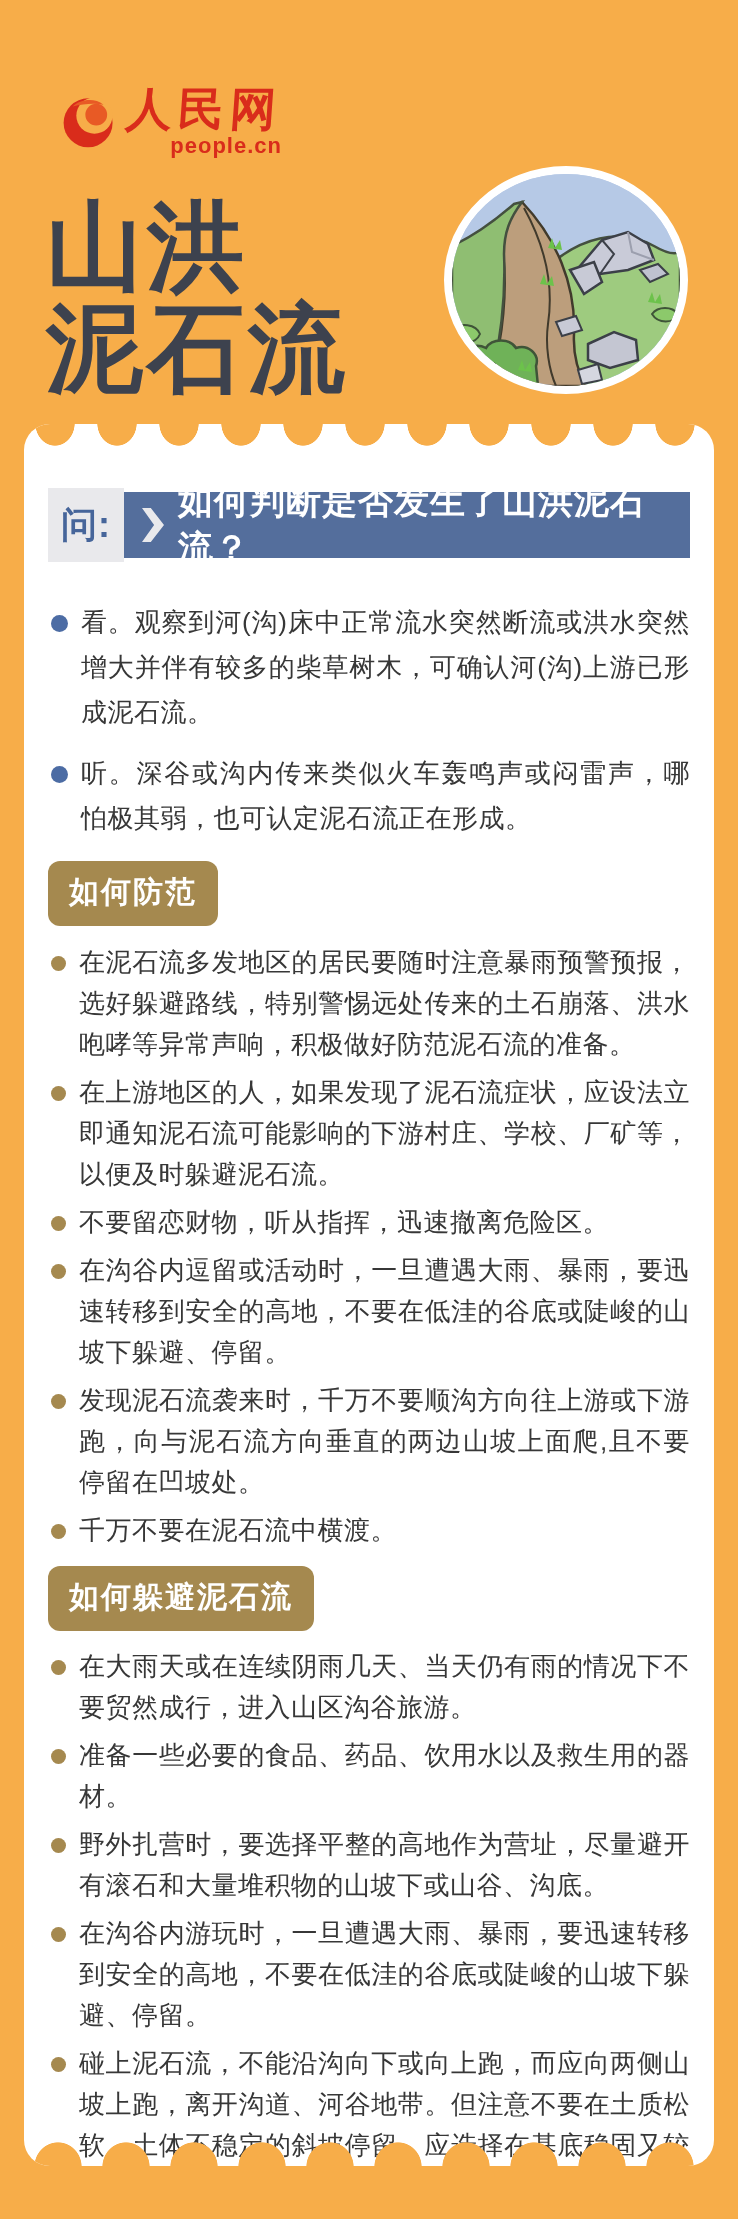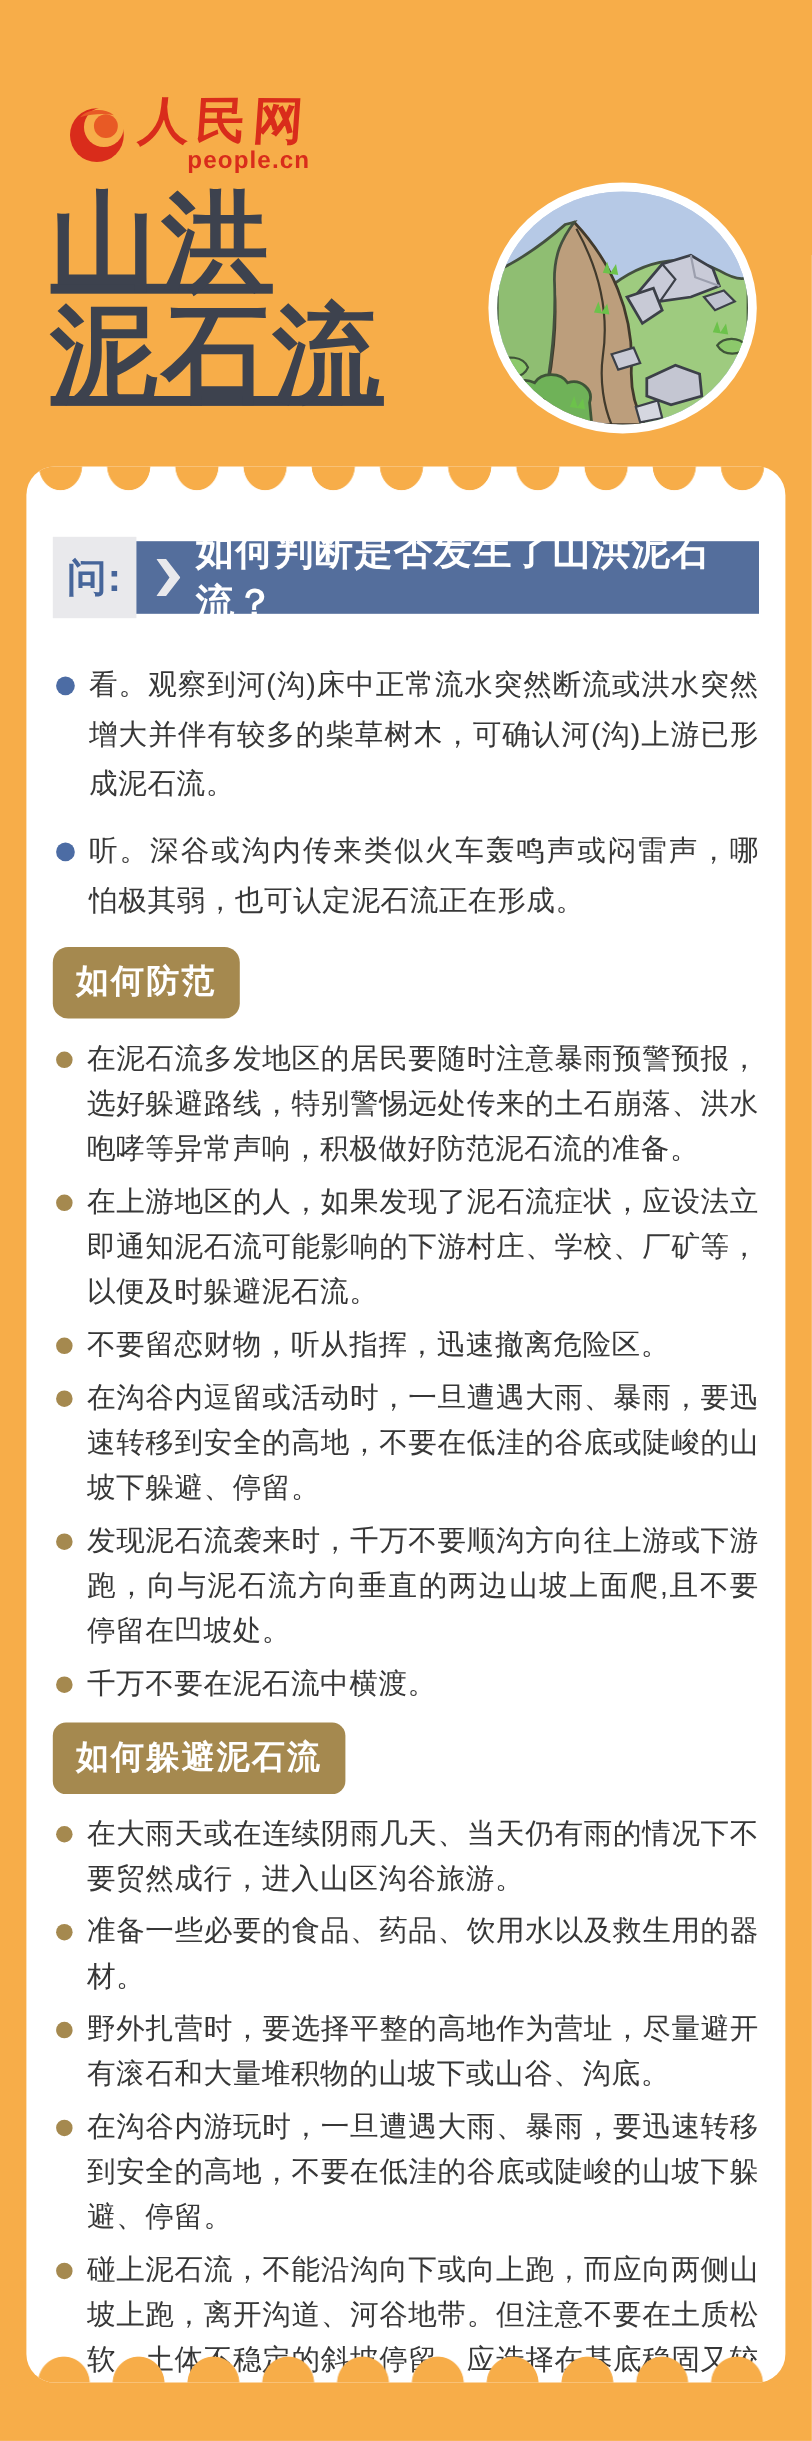--- a/index.html
+++ b/index.html
@@ -27,21 +27,21 @@
   .logo-cn{
     font-family:"Liberation Serif","DejaVu Serif",serif;
     font-weight:bold;color:var(--red);
     font-size:46px;line-height:48px;letter-spacing:6px;
     transform:skewX(-4deg);
   }
   .logo-en{
     color:var(--red);font-weight:bold;font-size:22px;line-height:24px;
     text-align:right;letter-spacing:1px;
   }
-  .title{position:absolute;left:46px;top:169px;color:var(--charcoal);text-decoration:underline;}
+  .title{position:absolute;left:46px;top:196px;color:var(--charcoal);}
   .t-line{display:block;font-size:97px;font-weight:900;line-height:102px;letter-spacing:4px;}
   .illu{
     position:absolute;left:444px;top:166px;width:244px;height:228px;
     border:8px solid #fff;border-radius:50%;overflow:hidden;background:#B6C9E6;
   }
   .illu svg{display:block;width:100%;height:100%;}
   
   .card{
     position:absolute;left:24px;top:424px;width:690px;height:1742px;
     background:#fff;border-radius:26px;overflow:hidden;
@@ -90,21 +90,21 @@
   }
   .blue .btext{line-height:45px;}
   .olive .btext{line-height:41px;}
   
   .badge{
     display:inline-block;align-self:flex-start;
     background:var(--olive);color:#fff;
     font-size:30px;font-weight:bold;letter-spacing:2px;
     padding:11px 21px 13px;border-radius:12px;
   }
-  .badge.first{margin:20px 0 16px;border-radius:14px;}
+  .badge.first{margin:20px 0 16px;}
   .badge.second{margin:15px 0 15px;}
   .card-flow{display:flex;flex-direction:column;align-items:stretch;}
 </style>
 </head>
 <body>
 
 <div class="header">
   <div class="logo">
     <svg class="logo-swoosh" viewBox="0 0 64 64" aria-hidden="true">
       <circle cx="31" cy="34" r="27" fill="#D92C1B"></circle>

